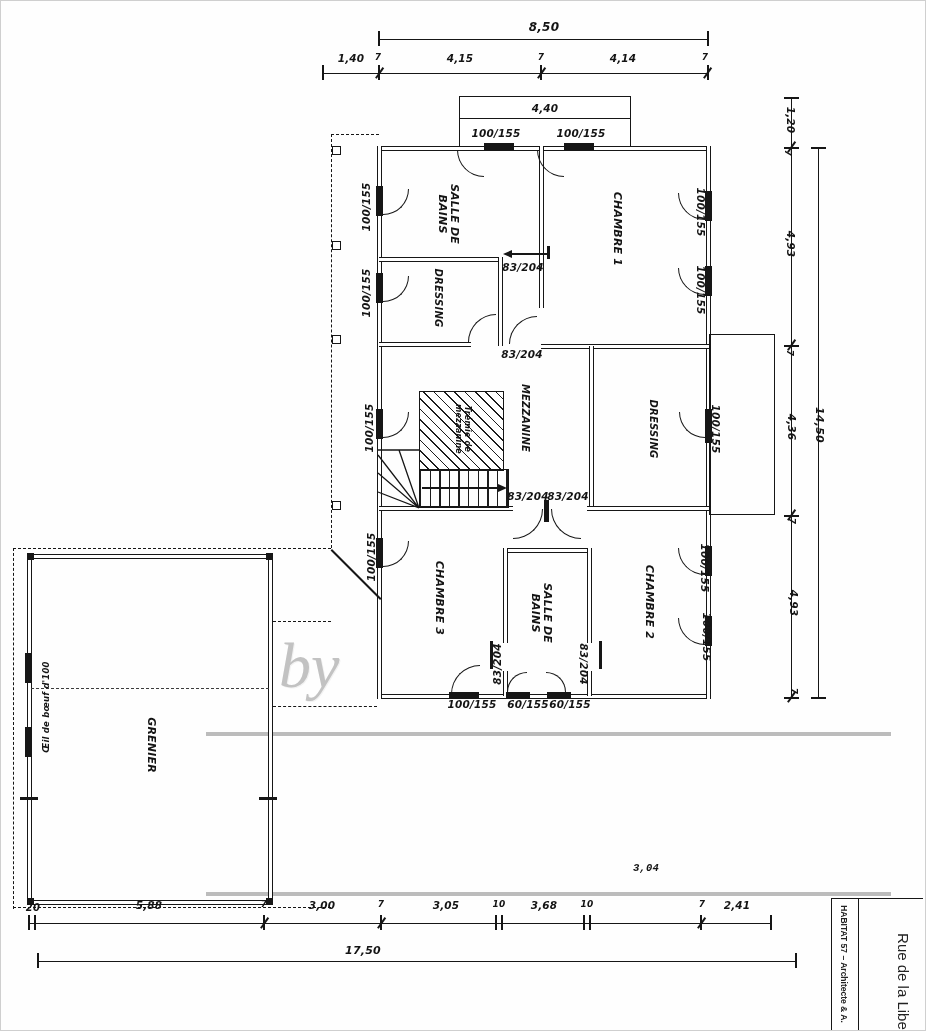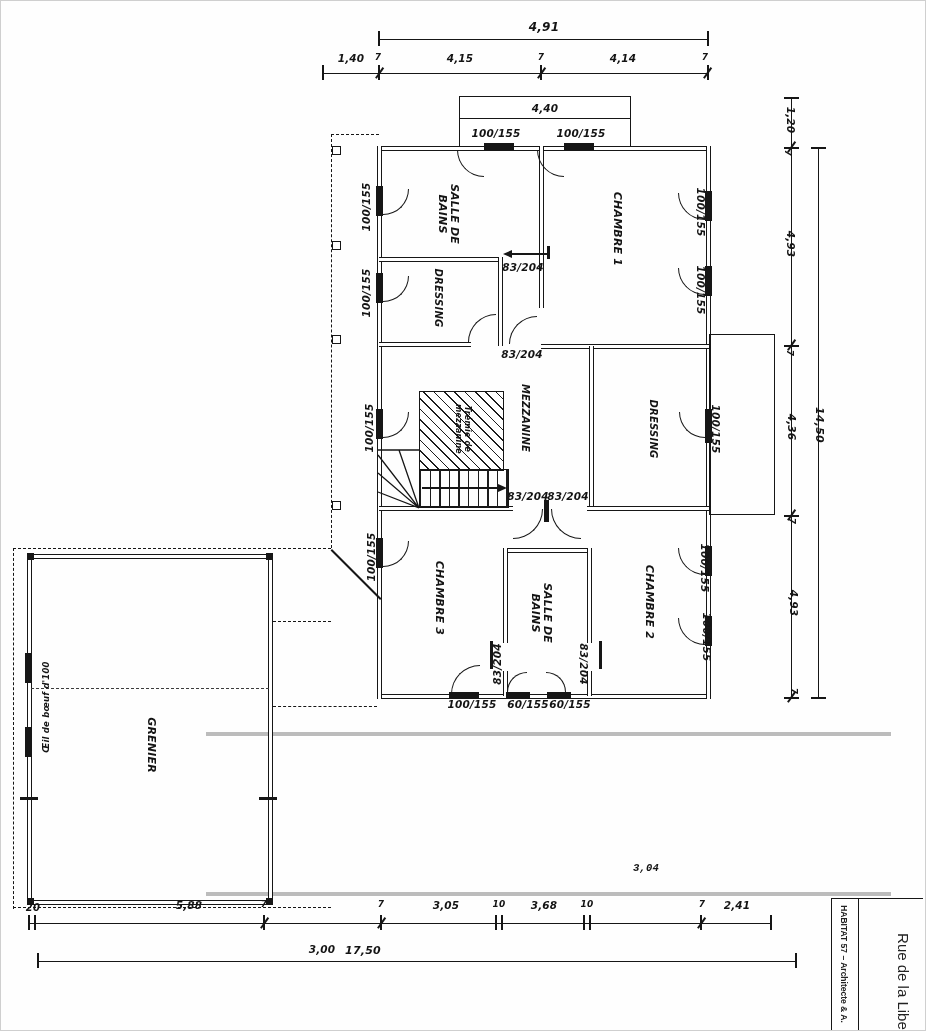--- a/index.html
+++ b/index.html
@@ -54,20 +54,21 @@
   #drawing{position:absolute;inset:0;z-index:2;}
   
   .tb-text{position:absolute;color:#222;white-space:nowrap;}
 </style>
 </head>
 <body>
 
 <div id="page">
 
   <div id="wm">
+    <span id="wm-by" style="left:278px;top:628px;">by</span>
     <div class="wm-bar" style="left:205px;top:731px;width:685px;"></div>
     <div class="wm-bar" style="left:205px;top:891px;width:685px;"></div>
   </div>
 
   <div id="drawing">
 
     <div class="abs" style="left:458px;top:95px;width:172px;height:52px;border:1.7px solid var(--ink);background:#fff;box-sizing:border-box;"></div>
     <div class="ln" style="left:458px;top:117px;width:172px;height:1.4px;"></div>
 
     <div class="hw" style="left:378px;top:145px;width:330px;"></div>
@@ -250,41 +251,41 @@
         <span class="lbl" style="left: 527px; top: 704px; transform: translate(-50%, -50%) rotate(0deg);">60/155</span>
         <span class="lbl" style="left: 569px; top: 704px; transform: translate(-50%, -50%) rotate(0deg);">60/155</span>
         <span class="lbl" style="left: 522px; top: 267px; transform: translate(-50%, -50%) rotate(0deg);">83/204</span>
         <span class="lbl" style="left: 521px; top: 354px; transform: translate(-50%, -50%) rotate(0deg);">83/204</span>
         <span class="lbl" style="left: 527px; top: 496px; transform: translate(-50%, -50%) rotate(0deg);">83/204</span>
         <span class="lbl" style="left: 567px; top: 496px; transform: translate(-50%, -50%) rotate(0deg);">83/204</span>
         <span class="lbl" style="left: 497px; top: 663px; transform: translate(-50%, -50%) rotate(-90deg);">83/204</span>
         <span class="lbl" style="left: 582px; top: 663px; transform: translate(-50%, -50%) rotate(90deg);">83/204</span>
       </div>
     <div class="abs" style="inset:0;">
-        <span class="lbl" style="left: 543px; top: 27px; transform: translate(-50%, -50%) rotate(0deg); font-size: 12px;">4,91</span>
+        <span class="lbl" style="left: 543px; top: 27px; transform: translate(-50%, -50%) rotate(0deg); font-size: 12px;">8,50</span>
         <span class="lbl" style="left: 350px; top: 58px; transform: translate(-50%, -50%) rotate(0deg);">1,40</span>
         <span class="lbl" style="left: 377px; top: 56px; transform: translate(-50%, -50%) rotate(0deg); font-size: 9px;">7</span>
         <span class="lbl" style="left: 459px; top: 58px; transform: translate(-50%, -50%) rotate(0deg);">4,15</span>
         <span class="lbl" style="left: 540px; top: 56px; transform: translate(-50%, -50%) rotate(0deg); font-size: 9px;">7</span>
         <span class="lbl" style="left: 622px; top: 58px; transform: translate(-50%, -50%) rotate(0deg); text-align: center;">4,14</span>
         <span class="lbl" style="left: 704px; top: 56px; transform: translate(-50%, -50%) rotate(0deg); font-size: 9px;">7</span>
         <span class="lbl" style="left: 544px; top: 108px; transform: translate(-50%, -50%) rotate(0deg);">4,40</span>
         <span class="lbl" style="left: 789px; top: 119px; transform: translate(-50%, -50%) rotate(90deg);">1,20</span>
         <span class="lbl" style="left: 787px; top: 152px; transform: translate(-50%, -50%) rotate(90deg); font-size: 9px;">7</span>
         <span class="lbl" style="left: 789px; top: 243px; transform: translate(-50%, -50%) rotate(90deg);">4,93</span>
         <span class="lbl" style="left: 789px; top: 352px; transform: translate(-50%, -50%) rotate(90deg); font-size: 9px;">7</span>
         <span class="lbl" style="left: 790px; top: 426px; transform: translate(-50%, -50%) rotate(90deg);">4,36</span>
         <span class="lbl" style="left: 791px; top: 520px; transform: translate(-50%, -50%) rotate(90deg); font-size: 9px;">7</span>
         <span class="lbl" style="left: 792px; top: 602px; transform: translate(-50%, -50%) rotate(90deg);">4,93</span>
         <span class="lbl" style="left: 793px; top: 690px; transform: translate(-50%, -50%) rotate(90deg); font-size: 9px;">7</span>
         <span class="lbl" style="left: 818px; top: 424px; transform: translate(-50%, -50%) rotate(90deg); font-size: 11px;">14,50</span>
         <span class="lbl" style="left: 32px; top: 907px; transform: translate(-50%, -50%) rotate(0deg); font-size: 10px;">20</span>
-        <span class="lbl" style="left: 148px; top: 905px; transform: translate(-50%, -50%) rotate(0deg); margin-left: 40px;">5,88</span>
+        <span class="lbl" style="left: 148px; top: 905px; transform: translate(-50%, -50%) rotate(0deg);">5,88</span>
         <span class="lbl" style="left: 263px; top: 903px; transform: translate(-50%, -50%) rotate(0deg); font-size: 9px;">7</span>
-        <span class="lbl" style="left: 321px; top: 905px; transform: translate(-50%, -50%) rotate(0deg); margin-top: 44px;">3,00</span>
+        <span class="lbl" style="left: 321px; top: 905px; transform: translate(-50%, -50%) rotate(0deg);">3,00</span>
         <span class="lbl" style="left: 380px; top: 903px; transform: translate(-50%, -50%) rotate(0deg); font-size: 9px;">7</span>
         <span class="lbl" style="left: 445px; top: 905px; transform: translate(-50%, -50%) rotate(0deg);">3,05</span>
         <span class="lbl" style="left: 498px; top: 903px; transform: translate(-50%, -50%) rotate(0deg); font-size: 9px;">10</span>
         <span class="lbl" style="left: 543px; top: 905px; transform: translate(-50%, -50%) rotate(0deg);">3,68</span>
         <span class="lbl" style="left: 586px; top: 903px; transform: translate(-50%, -50%) rotate(0deg); font-size: 9px;">10</span>
         <span class="lbl" style="left: 645px; top: 868px; transform: translate(-50%, -50%) rotate(0deg); font-family: Liberation Mono, monospace;">3,04</span>
         <span class="lbl" style="left: 701px; top: 903px; transform: translate(-50%, -50%) rotate(0deg); font-size: 9px;">7</span>
         <span class="lbl" style="left: 736px; top: 905px; transform: translate(-50%, -50%) rotate(0deg);">2,41</span>
         <span class="lbl" style="left: 362px; top: 950px; transform: translate(-50%, -50%) rotate(0deg); font-size: 11px;">17,50</span>
       </div>

